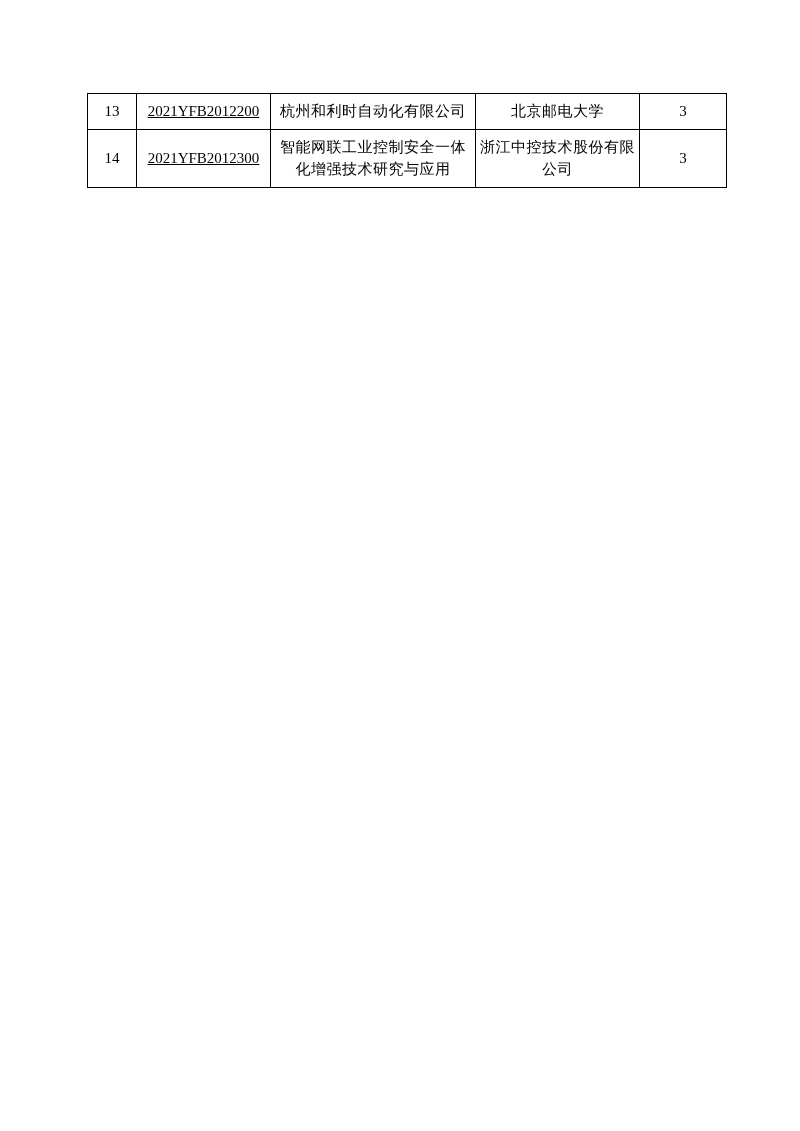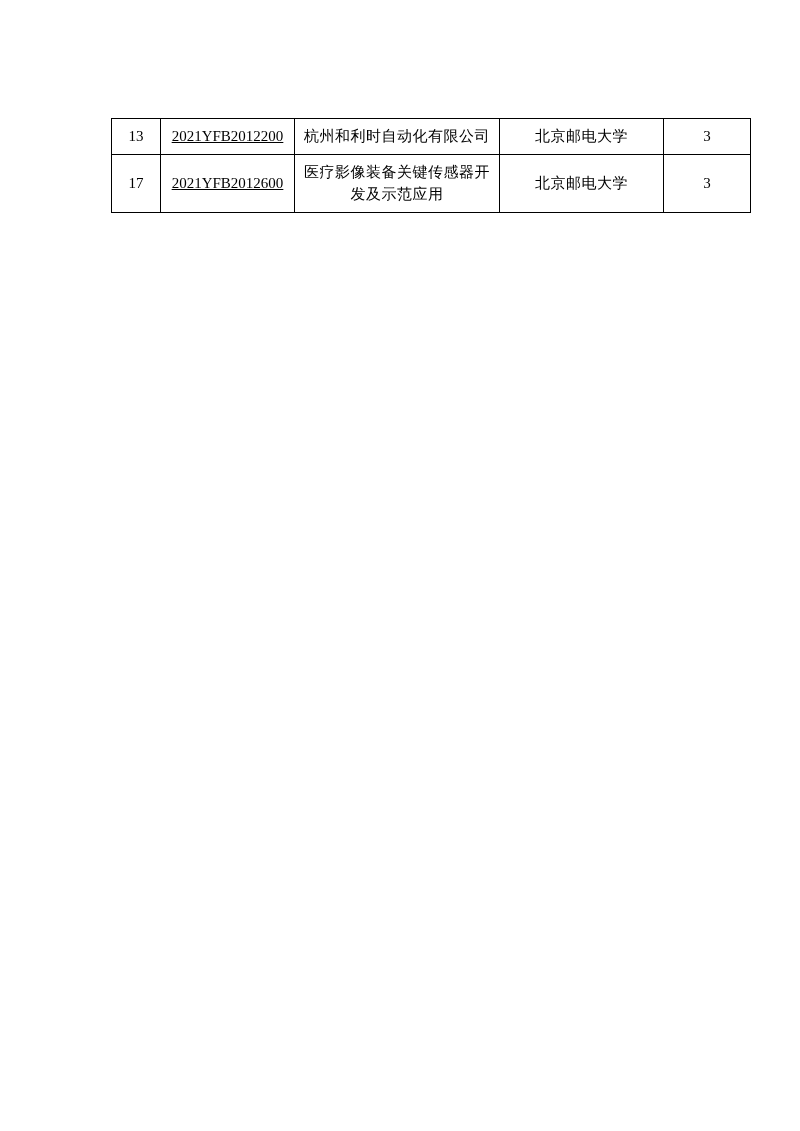--- a/index.html
+++ b/index.html
@@ -18,24 +18,23 @@
   .page {
     position: absolute;
     top: 0;
     left: 0;
     width: 800px;
     height: 1131px;
     box-sizing: border-box;
   }
   .table-wrap {
     position: absolute;
-    left: 111px;
+    left: 87px;
     top: 93px;
     width: 594px;
-    margin-top: 25px;
   }
   table.project-table {
     border-collapse: collapse;
     width: 594px;
     table-layout: fixed;
   }
   table.project-table td {
     border: 1px solid #000000;
     padding: 6px 4px;
     text-align: center;
@@ -81,22 +80,22 @@
     <table class="project-table">
       <tbody>
         <tr>
           <td class="col-index">13</td>
           <td class="col-code">2021YFB2012200</td>
           <td class="col-name cjk">杭州和利时自动化有限公司</td>
           <td class="col-org cjk">北京邮电大学</td>
           <td class="col-count">3</td>
         </tr>
         <tr>
-          <td class="col-index">17</td>
-          <td class="col-code">2021YFB2012600</td>
-          <td class="col-name cjk">医疗影像装备关键传感器开发及示范应用</td>
-          <td class="col-org cjk">北京邮电大学</td>
+          <td class="col-index">14</td>
+          <td class="col-code">2021YFB2012300</td>
+          <td class="col-name cjk">智能网联工业控制安全一体化增强技术研究与应用</td>
+          <td class="col-org cjk">浙江中控技术股份有限公司</td>
           <td class="col-count">3</td>
         </tr>
       </tbody>
     </table>
   </div>
 </div>
 
 </body></html>

